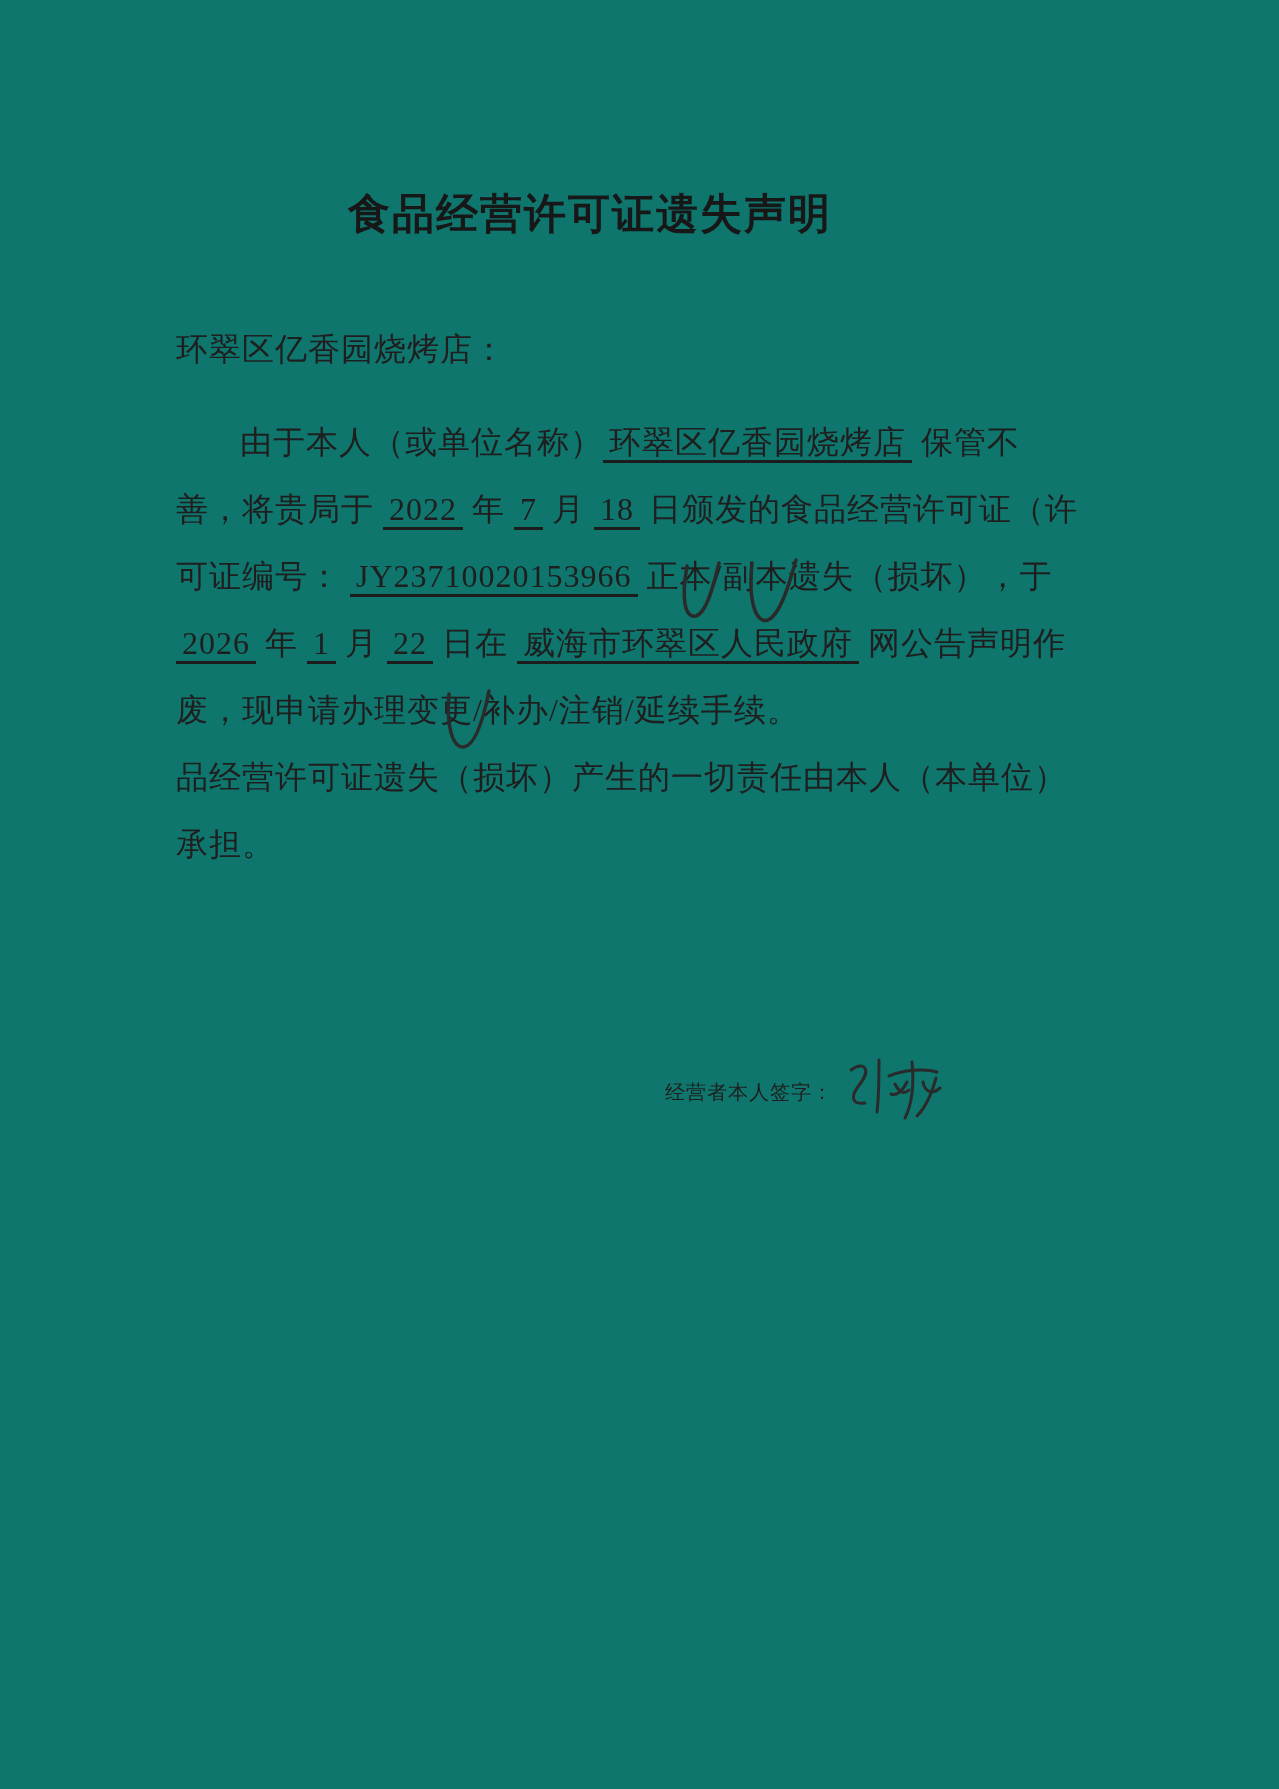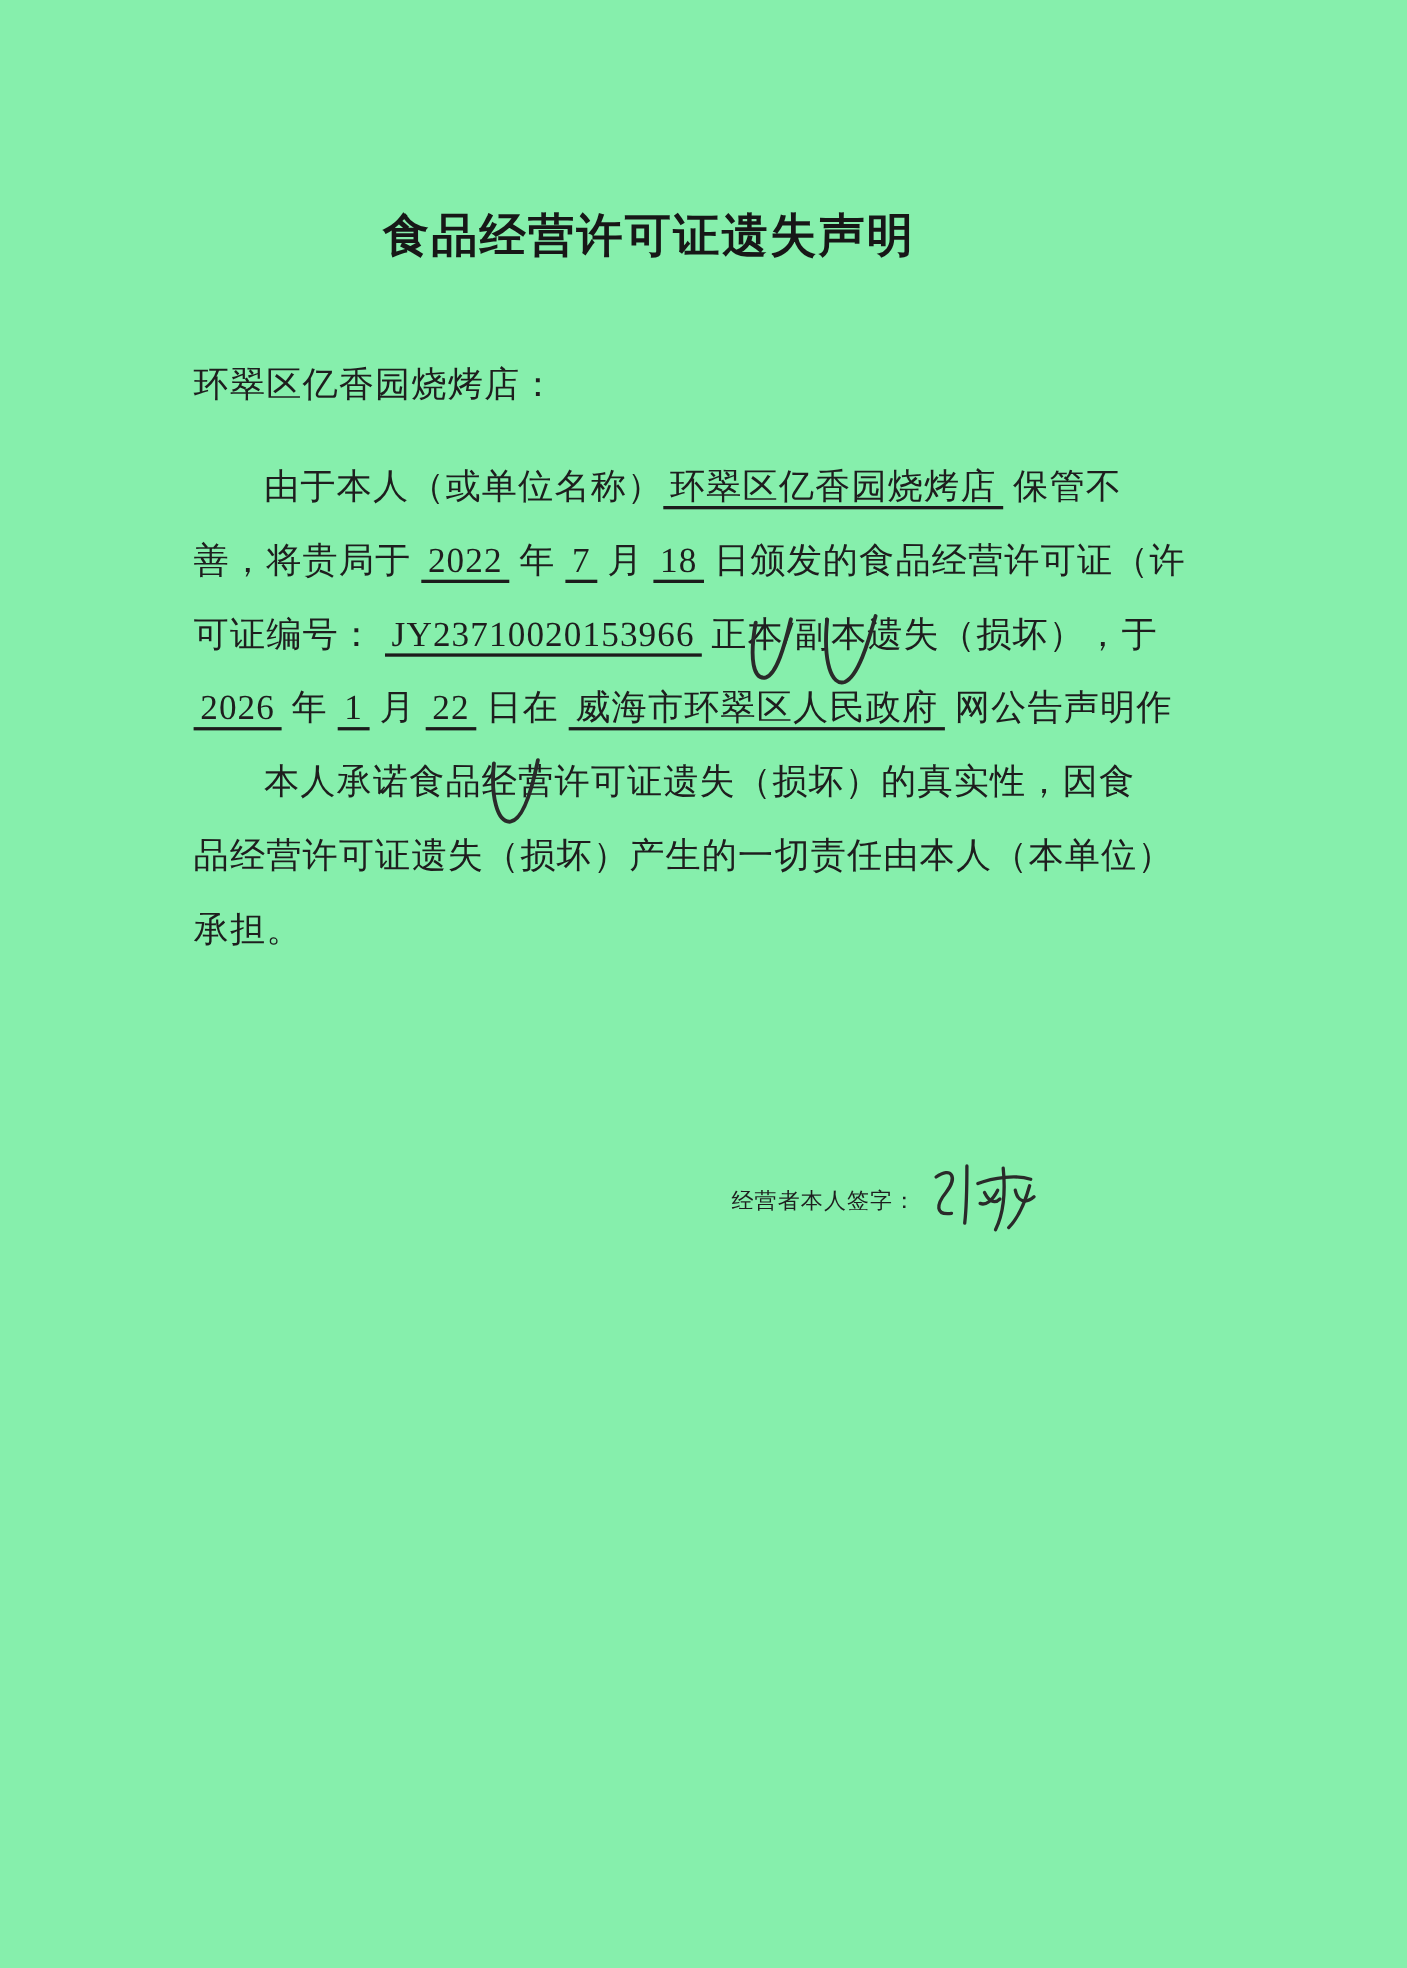--- a/index.html
+++ b/index.html
@@ -1,20 +1,20 @@
 <!DOCTYPE html>
 <html><head>
 <meta charset="utf-8">
 <style>
   html,body{margin:0;padding:0;background:#e8e8e8;}
   .page{
     position:relative;
     width:1279px;height:1789px;
     margin:0 auto;
-    background:#86efac;
+    background:#0f766e;
     font-family:"Liberation Serif","DejaVu Serif",serif;
     color:#1e1e1e;
     overflow:hidden;
   }
   .title{
     position:absolute;top:186px;left:160px;width:860px;
     margin:0;text-align:center;
     font-size:42px;font-weight:bold;letter-spacing:2px;
     color:#171717;
   }
@@ -62,24 +62,26 @@
       </div>
       <div class="line">
         <span>善，将贵局于 </span><span class="u">2022</span><span> 年 </span><span class="u">7</span><span> 月 </span><span class="u">18</span><span> 日颁发的食品经营许可证（许</span>
       </div>
       <div class="line">
         <span>可证编号： </span><span class="u">JY23710020153966</span><span> 正本/副本遗失（损坏），于</span>
       </div>
       <div class="line">
         <span class="u">2026</span><span> 年 </span><span class="u">1</span><span> 月 </span><span class="u">22</span><span> 日在 </span><span class="u">威海市环翠区人民政府</span><span> 网公告声明作</span>
       </div>
+      <div class="line">
+        <span>废，现申请办理变更/补办/注销/延续手续。</span>
+      </div>
     </div>
 
     <div>
-      <div class="line indent">本人承诺食品经营许可证遗失（损坏）的真实性，因食</div>
       <div class="line">品经营许可证遗失（损坏）产生的一切责任由本人（本单位）</div>
       <div class="line">承担。</div>
     </div>
 
   </div>
 
   <div class="sig-row">
     <span class="sig-label">经营者本人签字：</span>
     <svg class="sig-script" width="110" height="80" viewBox="0 0 110 80" fill="none" stroke="#2a2a2a" stroke-width="3" stroke-linecap="round" stroke-linejoin="round">
       <path d="M12,20 C26,10 32,20 21,34 C12,45 11,55 26,53"></path>

